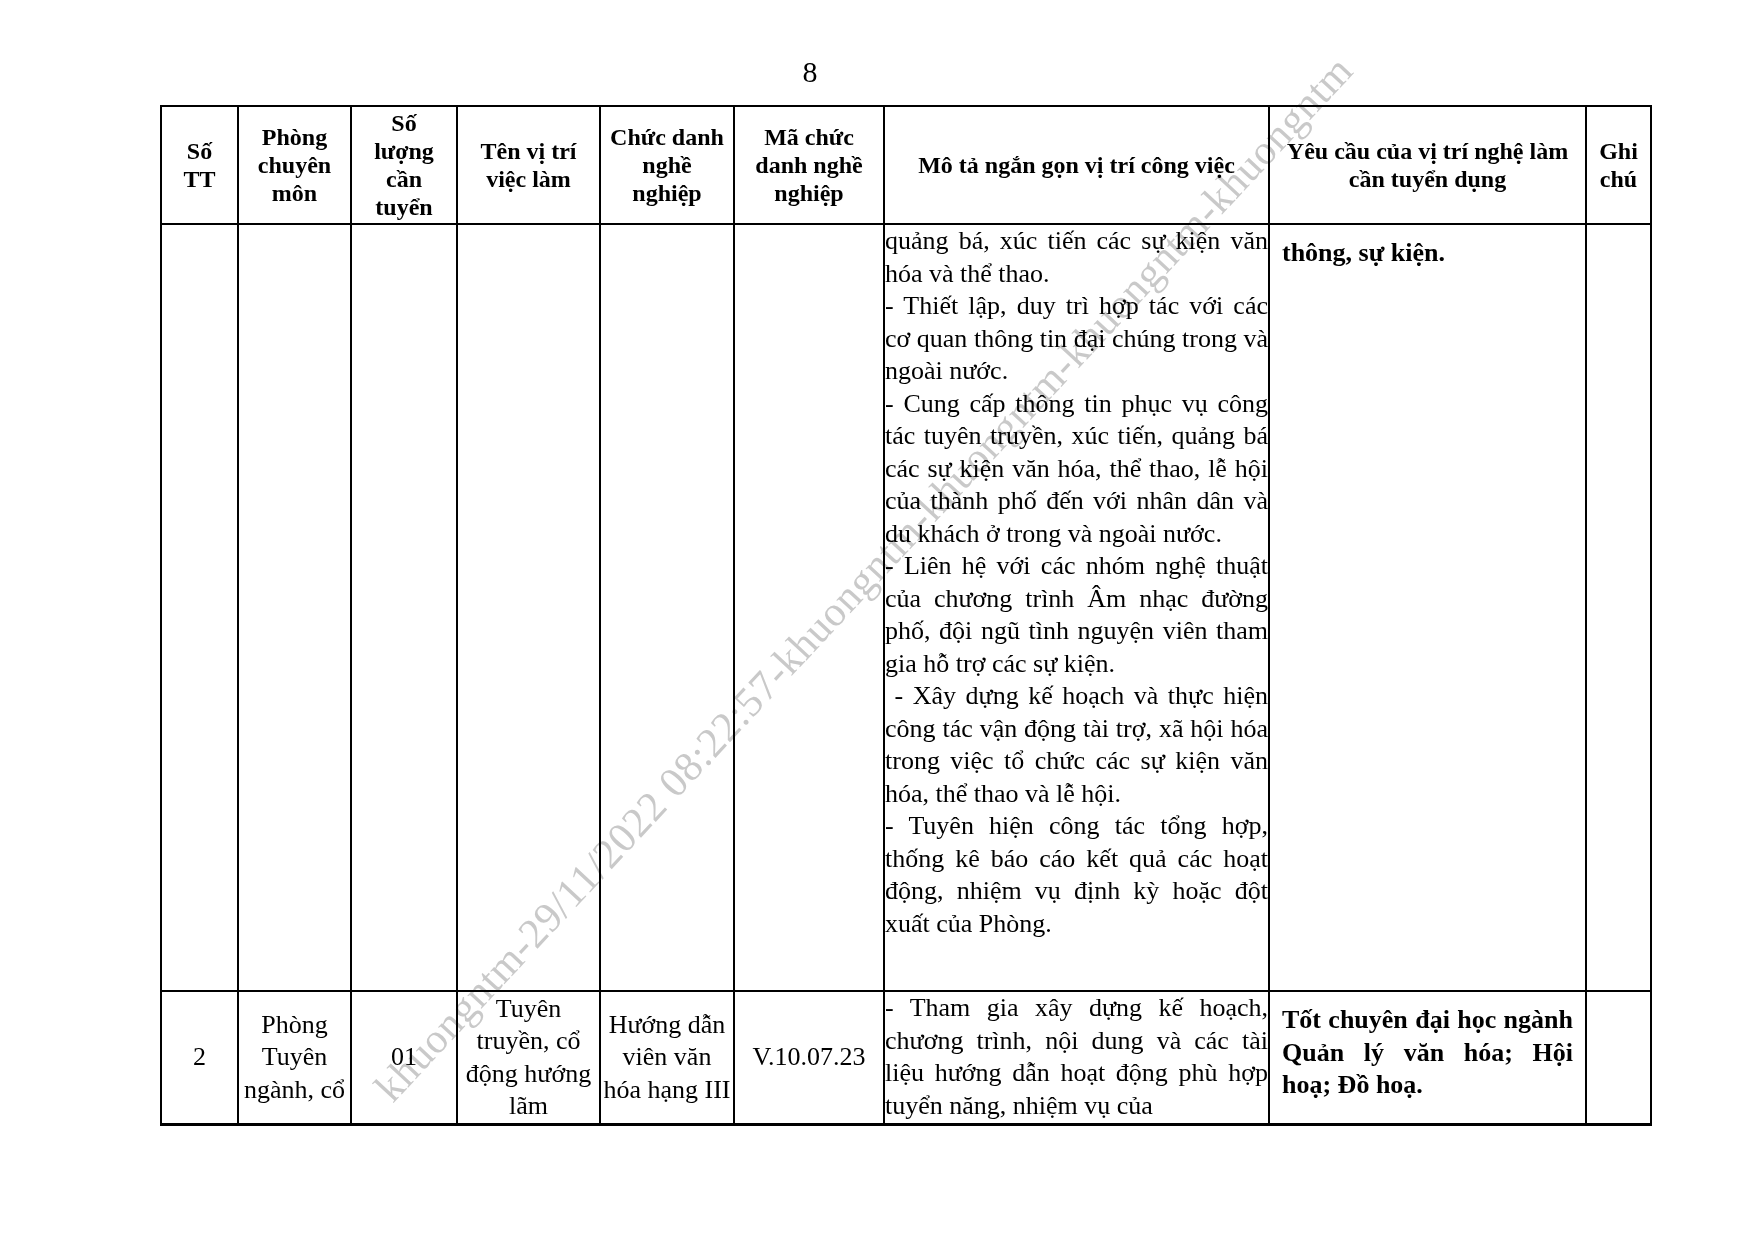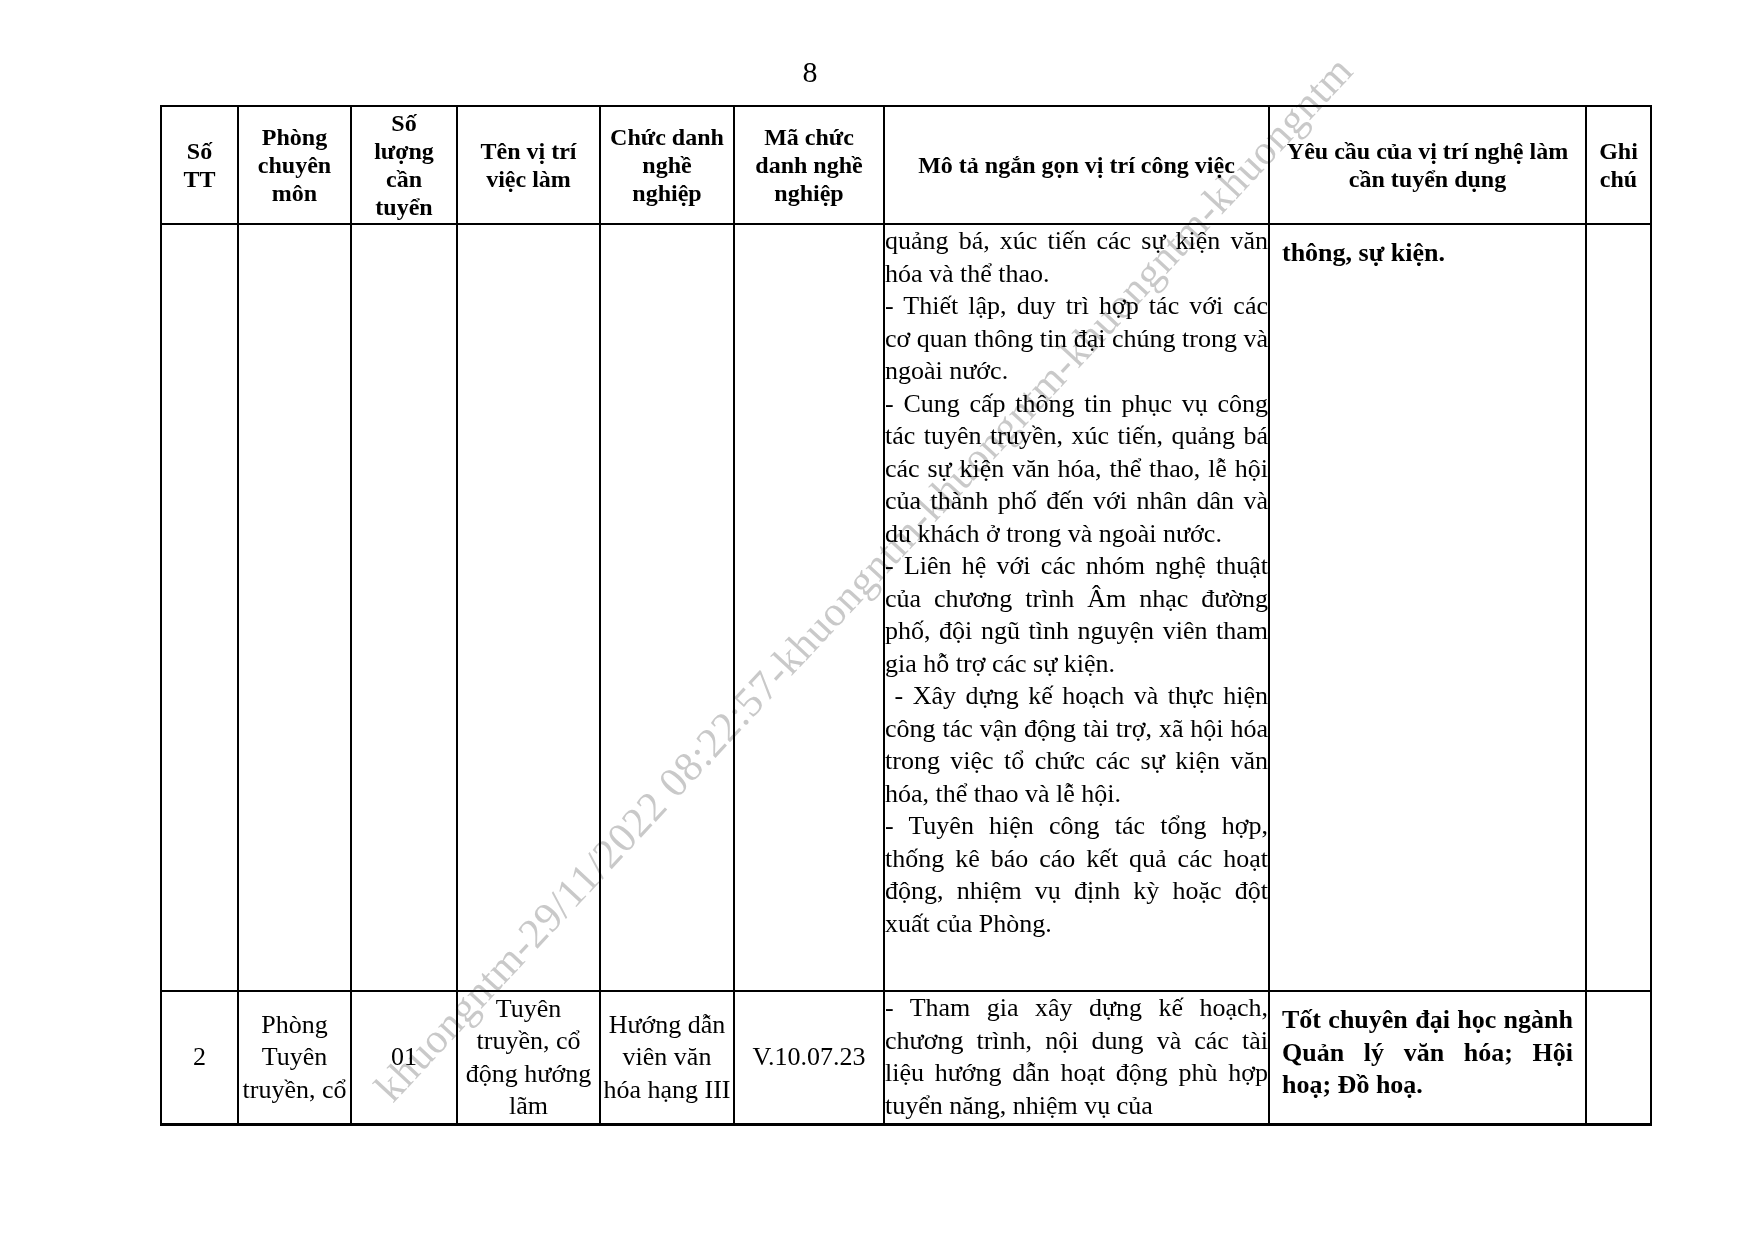--- a/index.html
+++ b/index.html
@@ -108,21 +108,21 @@
       <p>- Tuyên hiện công tác tổng hợp, thống kê báo cáo kết quả các hoạt động, nhiệm vụ định kỳ hoặc đột xuất của Phòng.</p>
     </td>
     <td class="body-cell req-cell">
       <p>thông, sự kiện.</p>
     </td>
     <td class="body-cell cell-center"></td>
   </tr>
 
   <tr class="row-2">
     <td class="body-cell cell-center">2</td>
-    <td class="body-cell cell-center">Phòng Tuyên truyền, cổ</td>
+    <td class="body-cell cell-center">Phòng Tuyên ngành, cổ</td>
     <td class="body-cell cell-center">01</td>
     <td class="body-cell cell-center">Tuyên truyền, cổ động hướng lãm</td>
     <td class="body-cell cell-center">Hướng dẫn viên văn hóa hạng III</td>
     <td class="body-cell cell-center">V.10.07.23</td>
     <td class="body-cell desc-cell">
       <p>- Tham gia xây dựng kế hoạch, chương trình, nội dung và các tài liệu hướng dẫn hoạt động phù hợp tuyển năng, nhiệm vụ của</p>
     </td>
     <td class="body-cell req-cell">
       <p>Tốt chuyên đại học ngành Quản lý văn hóa; Hội hoạ; Đồ hoạ.</p>
     </td>

